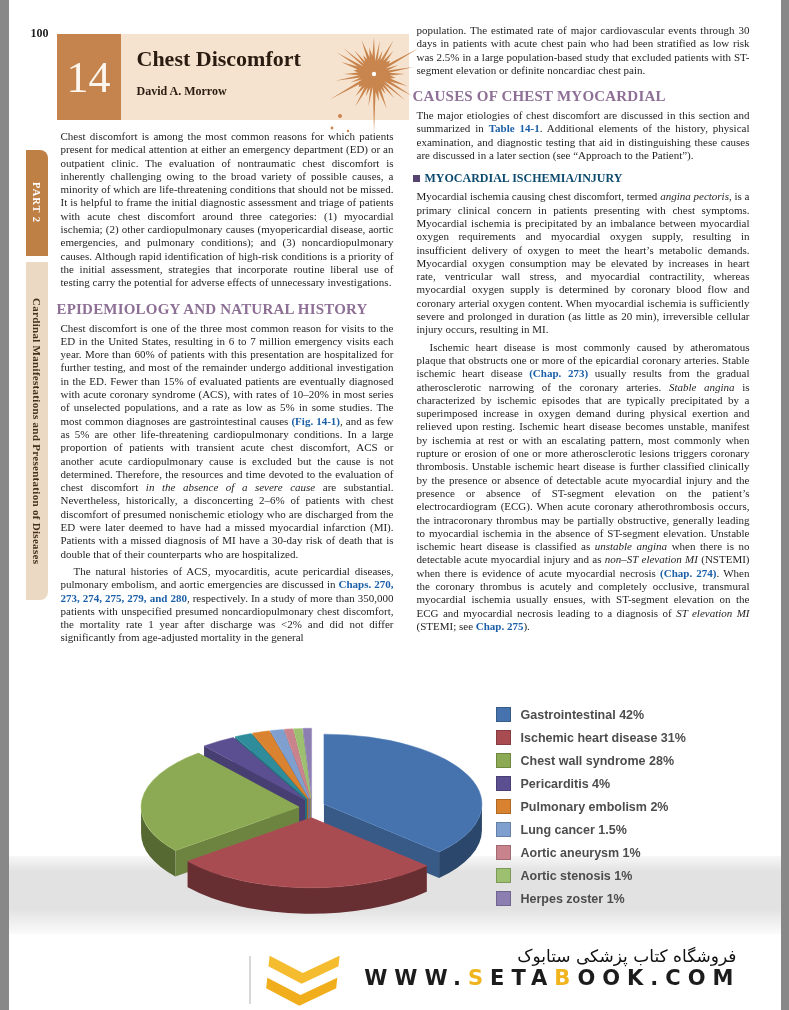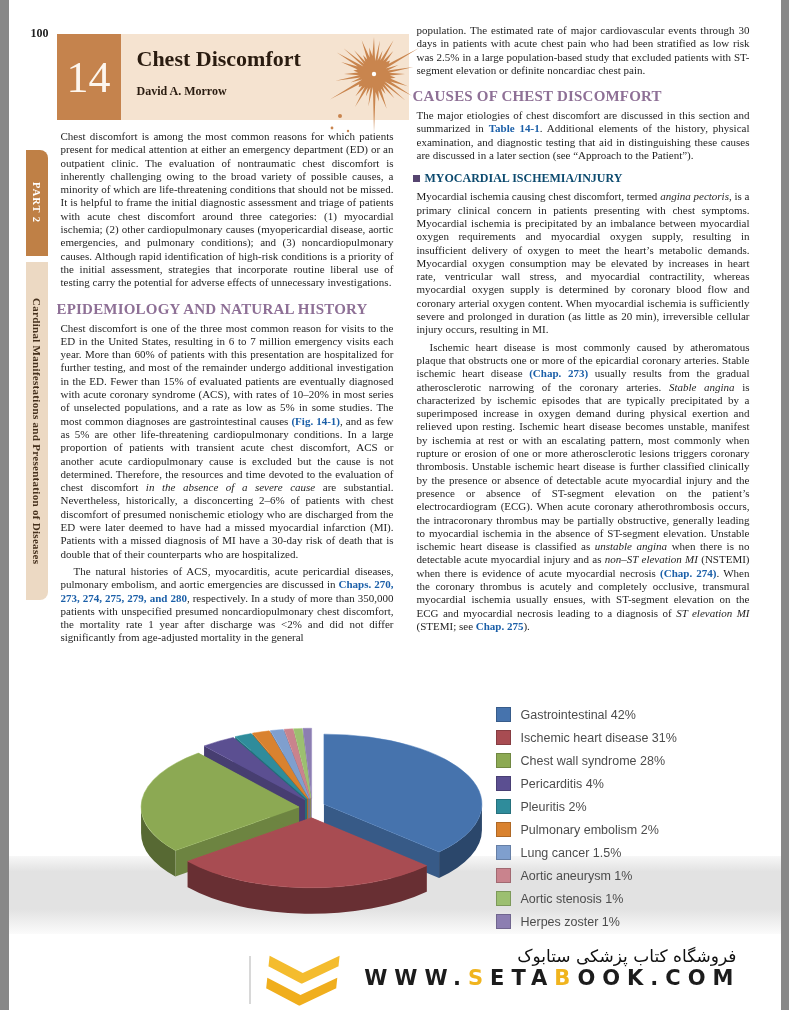--- a/index.html
+++ b/index.html
@@ -35,21 +35,21 @@
   .col h2{margin:11px 0 2px;font-size:15px;font-weight:bold;color:#8e7096;letter-spacing:0.2px;}
   .col h3{margin:9px 0 2px;font-size:12px;font-weight:bold;color:#0c4a6e;display:flex;align-items:center;}
   .col h3 .bullet{display:inline-block;width:7px;height:7px;background:#564570;margin-right:5px;}
   .col-right h2:first-child{margin-top:0;}
 
   
   .gray-band{position:absolute;left:0;top:856px;width:789px;height:78px;
              background:linear-gradient(180deg,#f7f7f7 0%,#e2e2e2 20%,#e2e2e2 68%,#fbfbfb 100%);}
   #pie-svg{position:absolute;left:55px;top:698px;}
   .legend{position:absolute;left:487px;top:703px;margin:0;padding:0;list-style:none;
-          font-family:"Liberation Sans",sans-serif;font-size:12.5px;color:#4d4d4d;}
+          font-family:"Liberation Sans",sans-serif;font-size:12.5px;color:#4d4d4d;font-weight:bold;}
   .legend li{display:flex;align-items:center;height:23px;}
   .legend .swatch{width:13px;height:13px;margin-right:10px;flex:none;}
 
   
   .store-title-fa{position:absolute;right:44px;top:934px;font-family:"DejaVu Sans",sans-serif;
                   font-size:17px;color:#101010;direction:rtl;margin-top:12px;}
   .site-url{position:absolute;right:40px;top:966px;font-family:"DejaVu Sans",sans-serif;
             font-size:21px;font-weight:bold;letter-spacing:7px;color:#1c1c1c;cursor:pointer;}
   .footer-logo{position:absolute;left:38px;top:952px;width:195px;text-align:center;direction:rtl;}
   .logo-row{font-family:"DejaVu Sans",sans-serif;font-weight:bold;font-size:27px;line-height:30px;}
@@ -87,21 +87,21 @@
   </div>
 
   <div class="col col-left" id="col-left">
       <p class="para"><span>Chest discomfort is among the most common reasons for which patients present for medical attention at either an emergency department (ED) or an outpatient clinic. The evaluation of nontraumatic chest discomfort is inherently challenging owing to the broad variety of possible causes, a minority of which are life-threatening conditions that should not be missed. It is helpful to frame the initial diagnostic assessment and triage of patients with acute chest discomfort around three categories: (1) myocardial ischemia; (2) other cardiopulmonary causes (myopericardial disease, aortic emergencies, and pulmonary conditions); and (3) noncardiopulmonary causes. Although rapid identification of high-risk conditions is a priority of the initial assessment, strategies that incorporate routine liberal use of testing carry the potential for adverse effects of unnecessary investigations.</span></p>
       <h2>EPIDEMIOLOGY AND NATURAL HISTORY</h2>
       <p class="para"><span>Chest discomfort is one of the three most common reason for visits to the ED in the United States, resulting in 6 to 7 million emergency visits each year. More than 60% of patients with this presentation are hospitalized for further testing, and most of the remainder undergo additional investigation in the ED. Fewer than 15% of evaluated patients are eventually diagnosed with acute coronary syndrome (ACS), with rates of 10–20% in most series of unselected populations, and a rate as low as 5% in some studies. The most common diagnoses are gastrointestinal causes </span><span class="ref">(Fig. 14-1)</span><span>, and as few as 5% are other life-threatening cardiopulmonary conditions. In a large proportion of patients with transient acute chest discomfort, ACS or another acute cardiopulmonary cause is excluded but the cause is not determined. Therefore, the resources and time devoted to the evaluation of chest discomfort </span><span class="ital">in the absence of a severe cause</span><span> are substantial. Nevertheless, historically, a disconcerting 2–6% of patients with chest discomfort of presumed nonischemic etiology who are discharged from the ED were later deemed to have had a missed myocardial infarction (MI). Patients with a missed diagnosis of MI have a 30-day risk of death that is double that of their counterparts who are hospitalized.</span></p>
       <p class="para indent"><span>The natural histories of ACS, myocarditis, acute pericardial diseases, pulmonary embolism, and aortic emergencies are discussed in </span><span class="ref">Chaps. 270, 273, 274, 275, 279, and 280</span><span>, respectively. In a study of more than 350,000 patients with unspecified presumed noncardiopulmonary chest discomfort, the mortality rate 1 year after discharge was &lt;2% and did not differ significantly from age-adjusted mortality in the general</span></p>
     </div>
   <div class="col col-right" id="col-right">
       <p class="para"><span>population. The estimated rate of major cardiovascular events through 30 days in patients with acute chest pain who had been stratified as low risk was 2.5% in a large population-based study that excluded patients with ST-segment elevation or definite noncardiac chest pain.</span></p>
-      <h2>CAUSES OF CHEST DISCOMFORT</h2>
+      <h2>CAUSES OF CHEST MYOCARDIAL</h2>
       <p class="para"><span>The major etiologies of chest discomfort are discussed in this section and summarized in </span><span class="ref">Table 14-1</span><span>. Additional elements of the history, physical examination, and diagnostic testing that aid in distinguishing these causes are discussed in a later section (see “Approach to the Patient”).</span></p>
       <h3>
         <span class="bullet"></span>
         <span>MYOCARDIAL ISCHEMIA/INJURY</span>
       </h3>
       <p class="para"><span>Myocardial ischemia causing chest discomfort, termed </span><span class="ital">angina pectoris</span><span>, is a primary clinical concern in patients presenting with chest symptoms. Myocardial ischemia is precipitated by an imbalance between myocardial oxygen requirements and myocardial oxygen supply, resulting in insufficient delivery of oxygen to meet the heart’s metabolic demands. Myocardial oxygen consumption may be elevated by increases in heart rate, ventricular wall stress, and myocardial contractility, whereas myocardial oxygen supply is determined by coronary blood flow and coronary arterial oxygen content. When myocardial ischemia is sufficiently severe and prolonged in duration (as little as 20 min), irreversible cellular injury occurs, resulting in MI.</span></p>
       <p class="para indent"><span>Ischemic heart disease is most commonly caused by atheromatous plaque that obstructs one or more of the epicardial coronary arteries. Stable ischemic heart disease </span><span class="ref">(Chap. 273)</span><span> usually results from the gradual atherosclerotic narrowing of the coronary arteries. </span><span class="ital">Stable angina</span><span> is characterized by ischemic episodes that are typically precipitated by a superimposed increase in oxygen demand during physical exertion and relieved upon resting. Ischemic heart disease becomes unstable, manifest by ischemia at rest or with an escalating pattern, most commonly when rupture or erosion of one or more atherosclerotic lesions triggers coronary thrombosis. Unstable ischemic heart disease is further classified clinically by the presence or absence of detectable acute myocardial injury and the presence or absence of ST-segment elevation on the patient’s electrocardiogram (ECG). When acute coronary atherothrombosis occurs, the intracoronary thrombus may be partially obstructive, generally leading to myocardial ischemia in the absence of ST-segment elevation. Unstable ischemic heart disease is classified as </span><span class="ital">unstable angina</span><span> when there is no detectable acute myocardial injury and as </span><span class="ital">non–ST elevation MI</span><span> (NSTEMI) when there is evidence of acute myocardial necrosis </span><span class="ref">(Chap. 274)</span><span>. When the coronary thrombus is acutely and completely occlusive, transmural myocardial ischemia usually ensues, with ST-segment elevation on the ECG and myocardial necrosis leading to a diagnosis of </span><span class="ital">ST elevation MI</span><span> (STEMI; see </span><span class="ref">Chap. 275</span><span>).</span></p>
     </div>
 
   <div class="gray-band"></div>
@@ -173,24 +173,20 @@
       </li>
       <li>
         <span class="swatch" style="background: rgb(140, 169, 83); border: 1px solid rgb(112, 135, 66);"></span>
         <span>Chest wall syndrome 28%</span>
       </li>
       <li>
         <span class="swatch" style="background: rgb(91, 79, 145); border: 1px solid rgb(73, 63, 116);"></span>
         <span>Pericarditis 4%</span>
       </li>
       <li>
-        <span class="swatch" style="background: rgb(47, 140, 155); border: 1px solid rgb(38, 112, 124);"></span>
-        <span>Pleuritis 2%</span>
-      </li>
-      <li>
         <span class="swatch" style="background: rgb(217, 130, 47); border: 1px solid rgb(174, 104, 38);"></span>
         <span>Pulmonary embolism 2%</span>
       </li>
       <li>
         <span class="swatch" style="background: rgb(127, 159, 206); border: 1px solid rgb(102, 127, 165);"></span>
         <span>Lung cancer 1.5%</span>
       </li>
       <li>
         <span class="swatch" style="background: rgb(201, 131, 141); border: 1px solid rgb(161, 105, 113);"></span>
         <span>Aortic aneurysm 1%</span>

